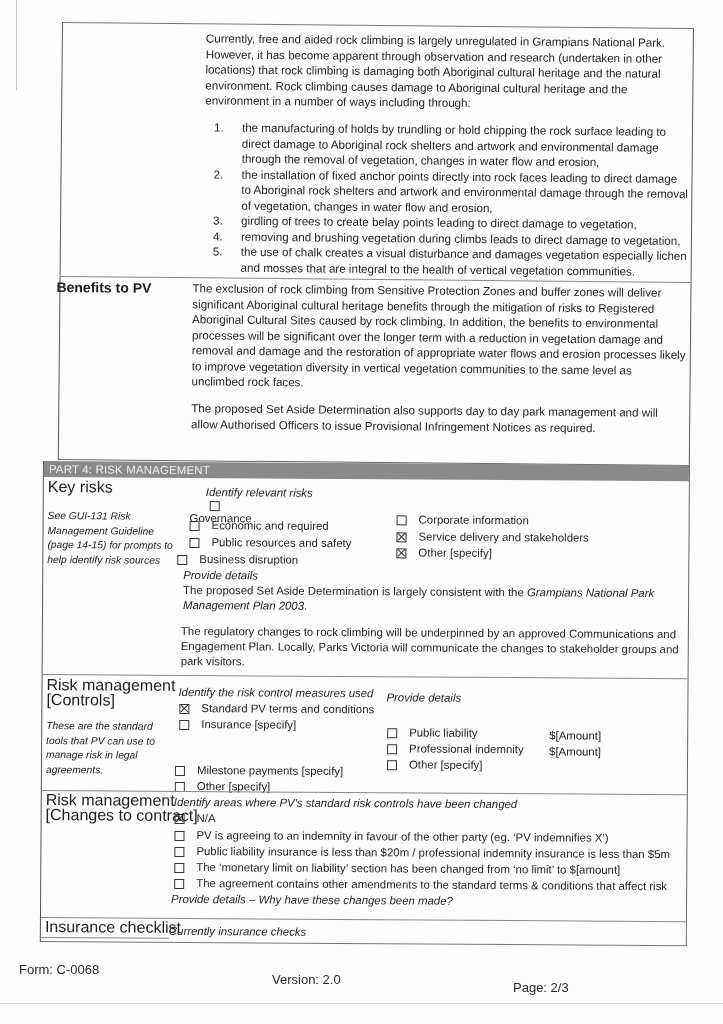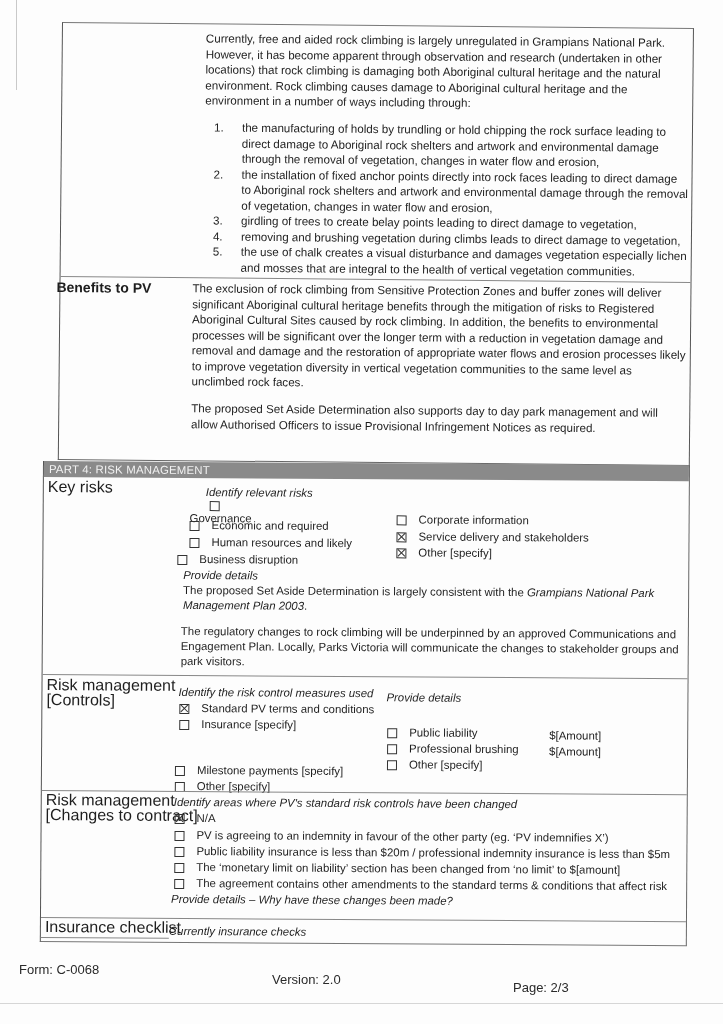--- a/index.html
+++ b/index.html
@@ -69,33 +69,34 @@
   <div class="divider"></div>
   <div class="benefits-label">Benefits to PV</div>
   <div class="para benefits">The exclusion of rock climbing from Sensitive Protection Zones and buffer zones will deliver significant Aboriginal cultural heritage benefits through the mitigation of risks to Registered Aboriginal Cultural Sites caused by rock climbing. In addition, the benefits to environmental processes will be significant over the longer term with a reduction in vegetation damage and removal and damage and the restoration of appropriate water flows and erosion processes likely to improve vegetation diversity in vertical vegetation communities to the same level as unclimbed rock faces.</div>
   <div class="para benefits2">The proposed Set Aside Determination also supports day to day park management and will allow Authorised Officers to issue Provisional Infringement Notices as required.</div>
 </div>
 
 <div class="box2">
   <div class="section-bar">PART 4: RISK MANAGEMENT</div>
 
   <div class="lbl" style="top:18px;">Key risks</div>
+  <div class="hint" style="top:48px;">See GUI-131 Risk Management Guideline (page 14-15) for prompts to help identify risk sources</div>
   <div class="txt it" style="left:142px; top:23px;margin-left:20px;">Identify relevant risks</div>
 
   <div class="cb" style="left:146px; top:39px;flex-direction:column;">
       <span class="box"></span>
       <span>Governance</span>
     </div>
   <div class="cb" style="left:146px; top:56px;">
       <span class="box"></span>
       <span>Economic and required</span>
     </div>
   <div class="cb" style="left:146px; top:73px;">
       <span class="box"></span>
-      <span>Human resources and likely</span>
+      <span>Public resources and safety</span>
     </div>
   <div class="cb" style="left:134px; top:90px;">
       <span class="box"></span>
       <span>Business disruption</span>
     </div>
 
   <div class="cb" style="left:353px; top:49px;">
       <span class="box"></span>
       <span>Corporate information</span>
     </div>
@@ -108,20 +109,21 @@
       <span>Other [specify]</span>
     </div>
 
   <div class="txt it" style="left:140px; top:106px;">Provide details</div>
   <div class="txt" style="left:140px; top:121px; width:500px;"><span>The proposed Set Aside Determination is largely consistent with the </span><span class="it">Grampians National Park Management Plan 2003</span><span>.</span></div>
   <div class="txt" style="left:138px; top:162px; width:500px;">The regulatory changes to rock climbing will be underpinned by an approved Communications and Engagement Plan. Locally, Parks Victoria will communicate the changes to stakeholder groups and park visitors.</div>
 
   <div class="row-line" style="top:213px;"></div>
 
   <div class="lbl" style="top:216px;"><span>Risk management</span><br><span>[Controls]</span></div>
+  <div class="hint" style="top:258px;">These are the standard tools that PV can use to manage risk in legal agreements.</div>
   <div class="txt it" style="left:136px; top:223px;">Identify the risk control measures used</div>
   <div class="txt it" style="left:344px; top:227px;">Provide details</div>
 
   <div class="cb" style="left:137px; top:239px;">
       <span class="box checked"></span>
       <span>Standard PV terms and conditions</span>
     </div>
   <div class="cb" style="left:137px; top:255px;">
       <span class="box"></span>
       <span>Insurance [specify]</span>
@@ -135,21 +137,21 @@
       <span>Other [specify]</span>
     </div>
 
   <div class="cb" style="left:345px; top:262px;">
       <span class="box"></span>
       <span>Public liability</span>
     </div>
   <div class="txt" style="left:507px; top:264px;">$[Amount]</div>
   <div class="cb" style="left:345px; top:278px;">
       <span class="box"></span>
-      <span>Professional brushing</span>
+      <span>Professional indemnity</span>
     </div>
   <div class="txt" style="left:507px; top:280px;">$[Amount]</div>
   <div class="cb" style="left:345px; top:294px;">
       <span class="box"></span>
       <span>Other [specify]</span>
     </div>
 
   <div class="row-line" style="top:329px;"></div>
 
   <div class="lbl" style="top:331px;"><span>Risk management</span><br><span>[Changes to contract]</span></div>

